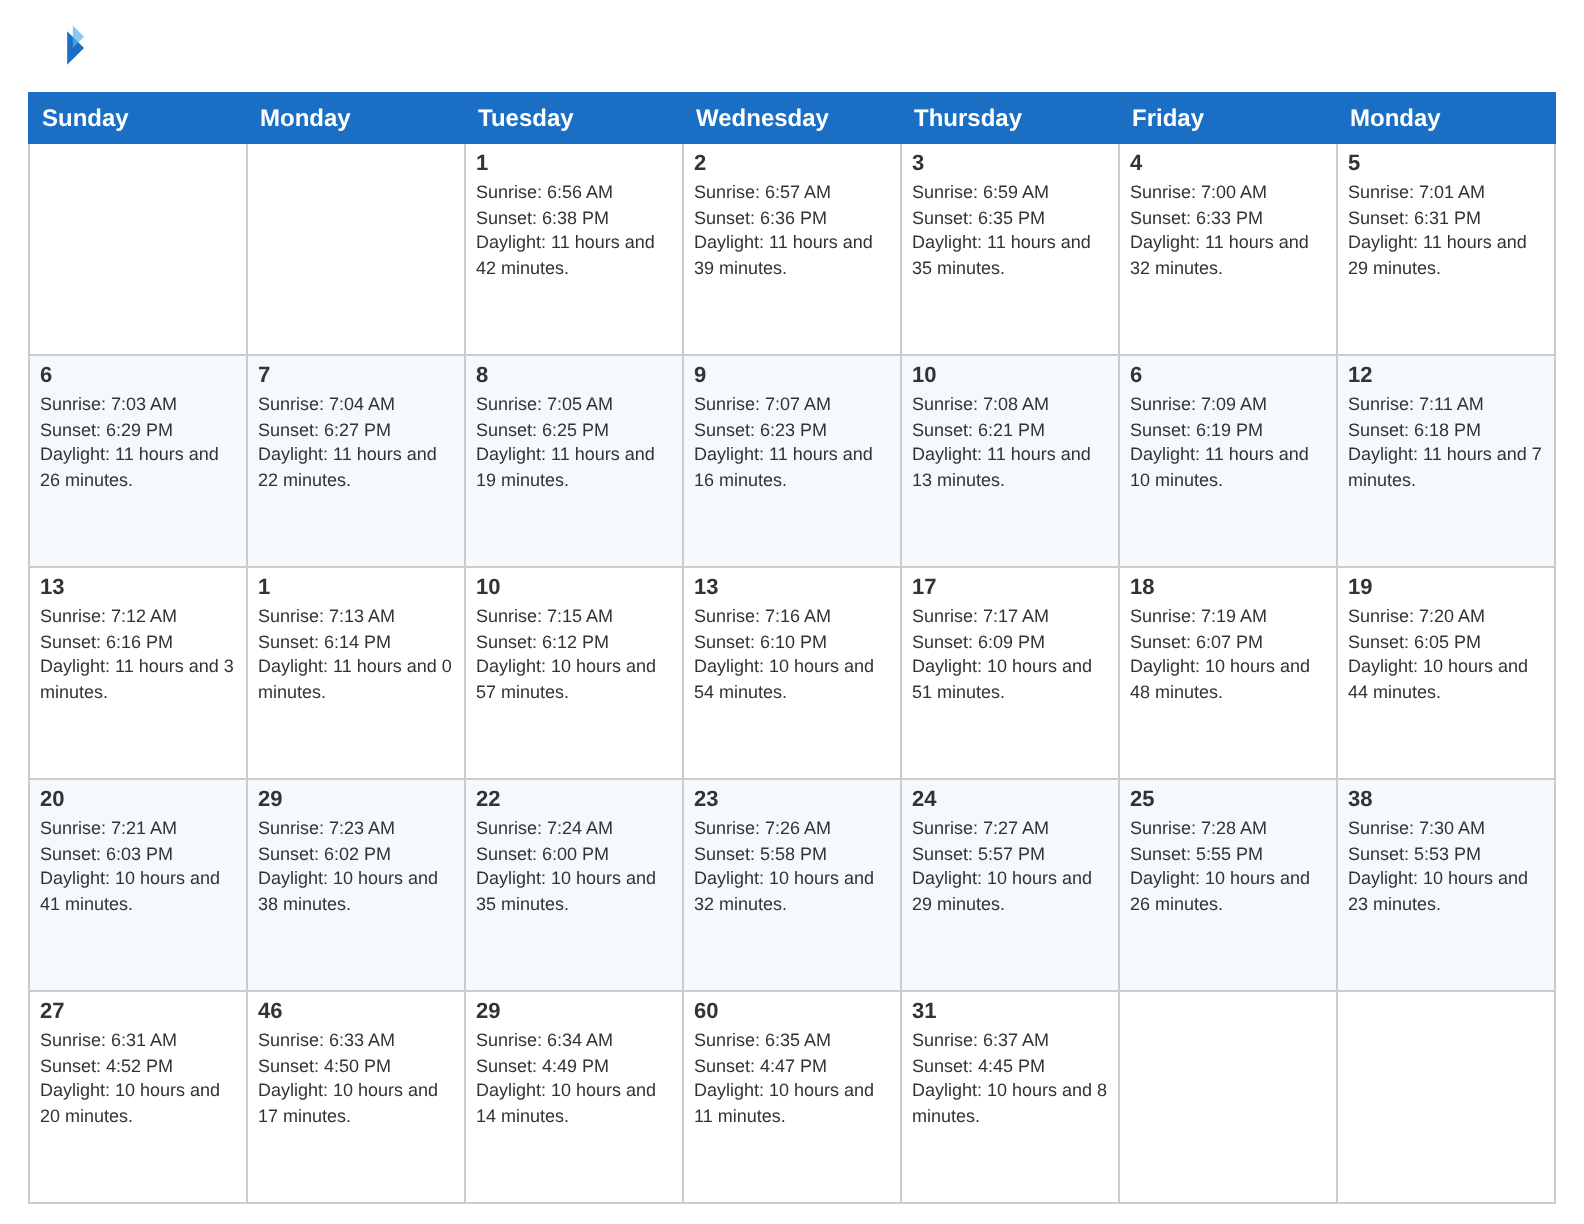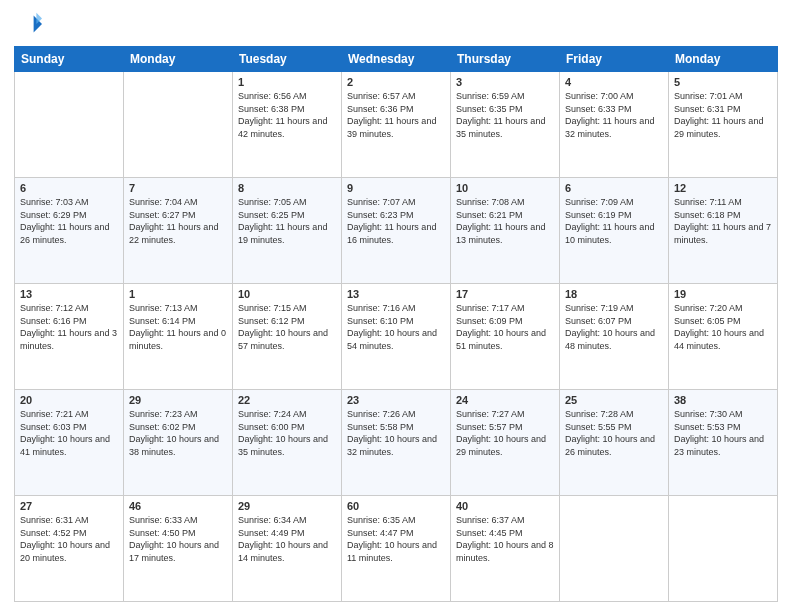--- a/index.html
+++ b/index.html
@@ -257,21 +257,21 @@
           </td>
           <td>
             <span class="day-num">29</span>
             <div class="day-info">Sunrise: 6:34 AM<br>Sunset: 4:49 PM<br>Daylight: 10 hours and 14 minutes.</div>
           </td>
           <td>
             <span class="day-num">60</span>
             <div class="day-info">Sunrise: 6:35 AM<br>Sunset: 4:47 PM<br>Daylight: 10 hours and 11 minutes.</div>
           </td>
           <td>
-            <span class="day-num">40</span>
+            <span class="day-num">31</span>
             <div class="day-info">Sunrise: 6:37 AM<br>Sunset: 4:45 PM<br>Daylight: 10 hours and 8 minutes.</div>
           </td>
           <td class="empty-cell"></td>
           <td class="empty-cell"></td>
         </tr>
       </tbody>
   </table>
 </div>
 
 </body></html>

